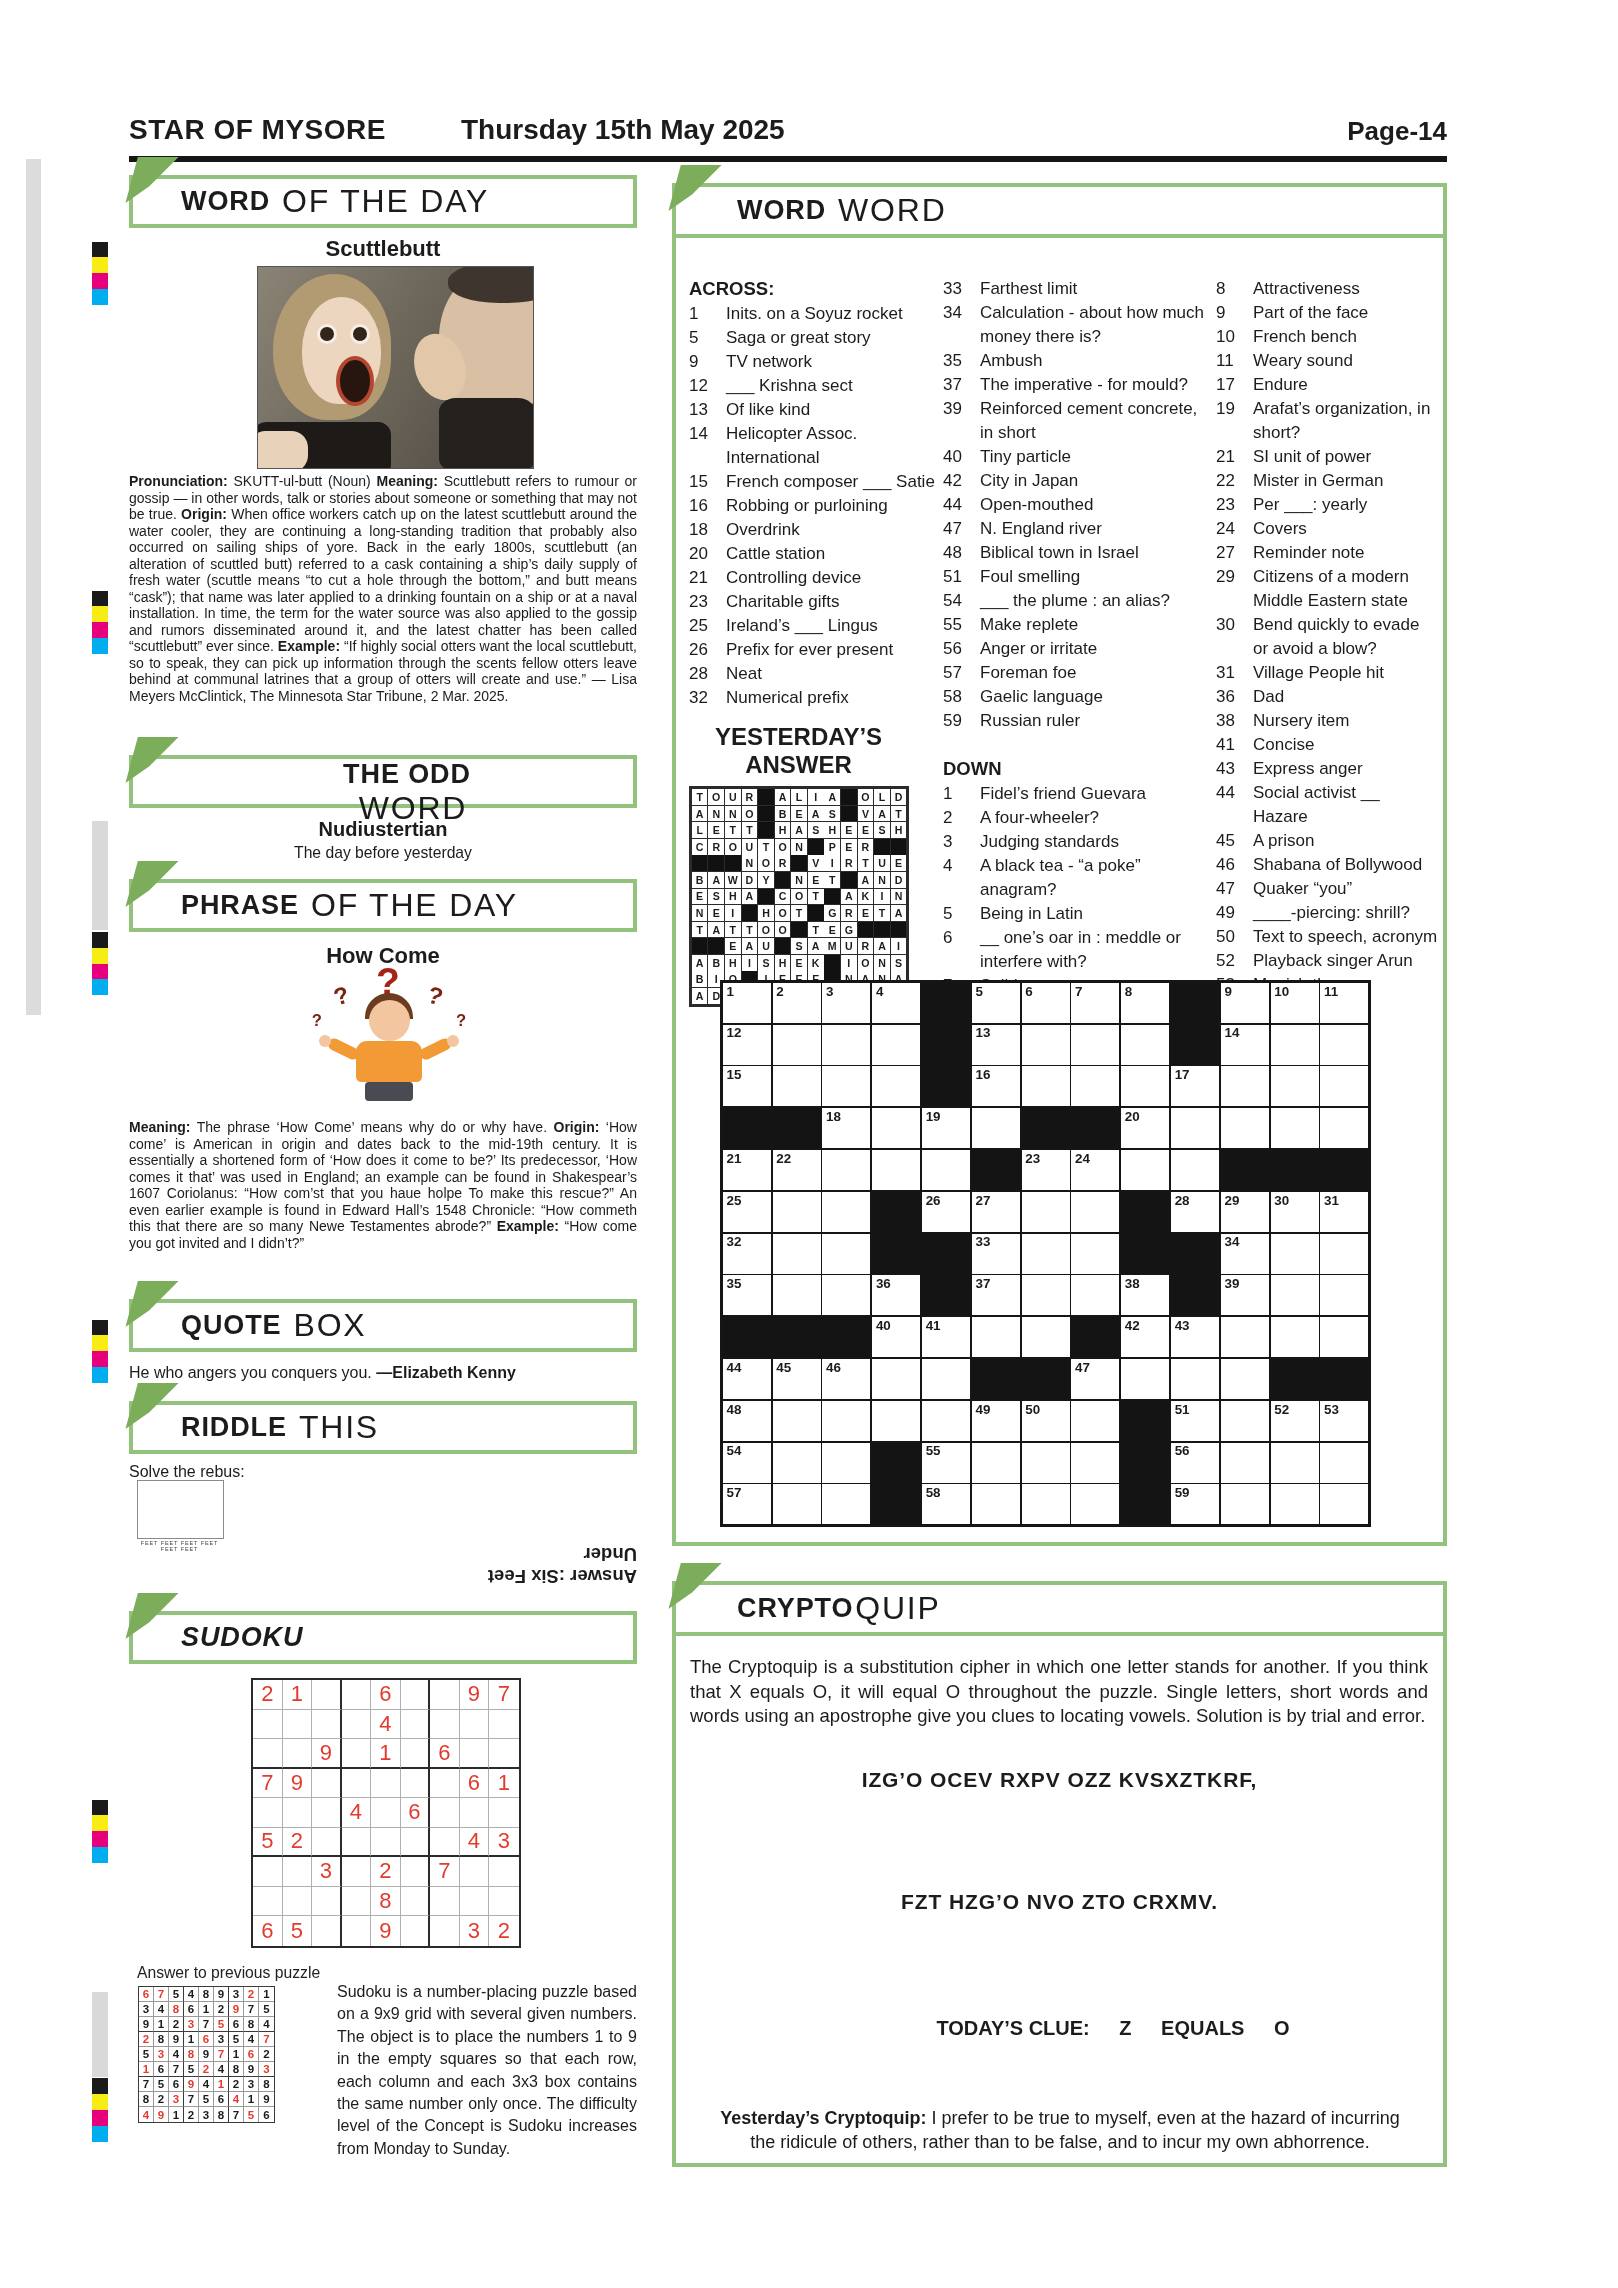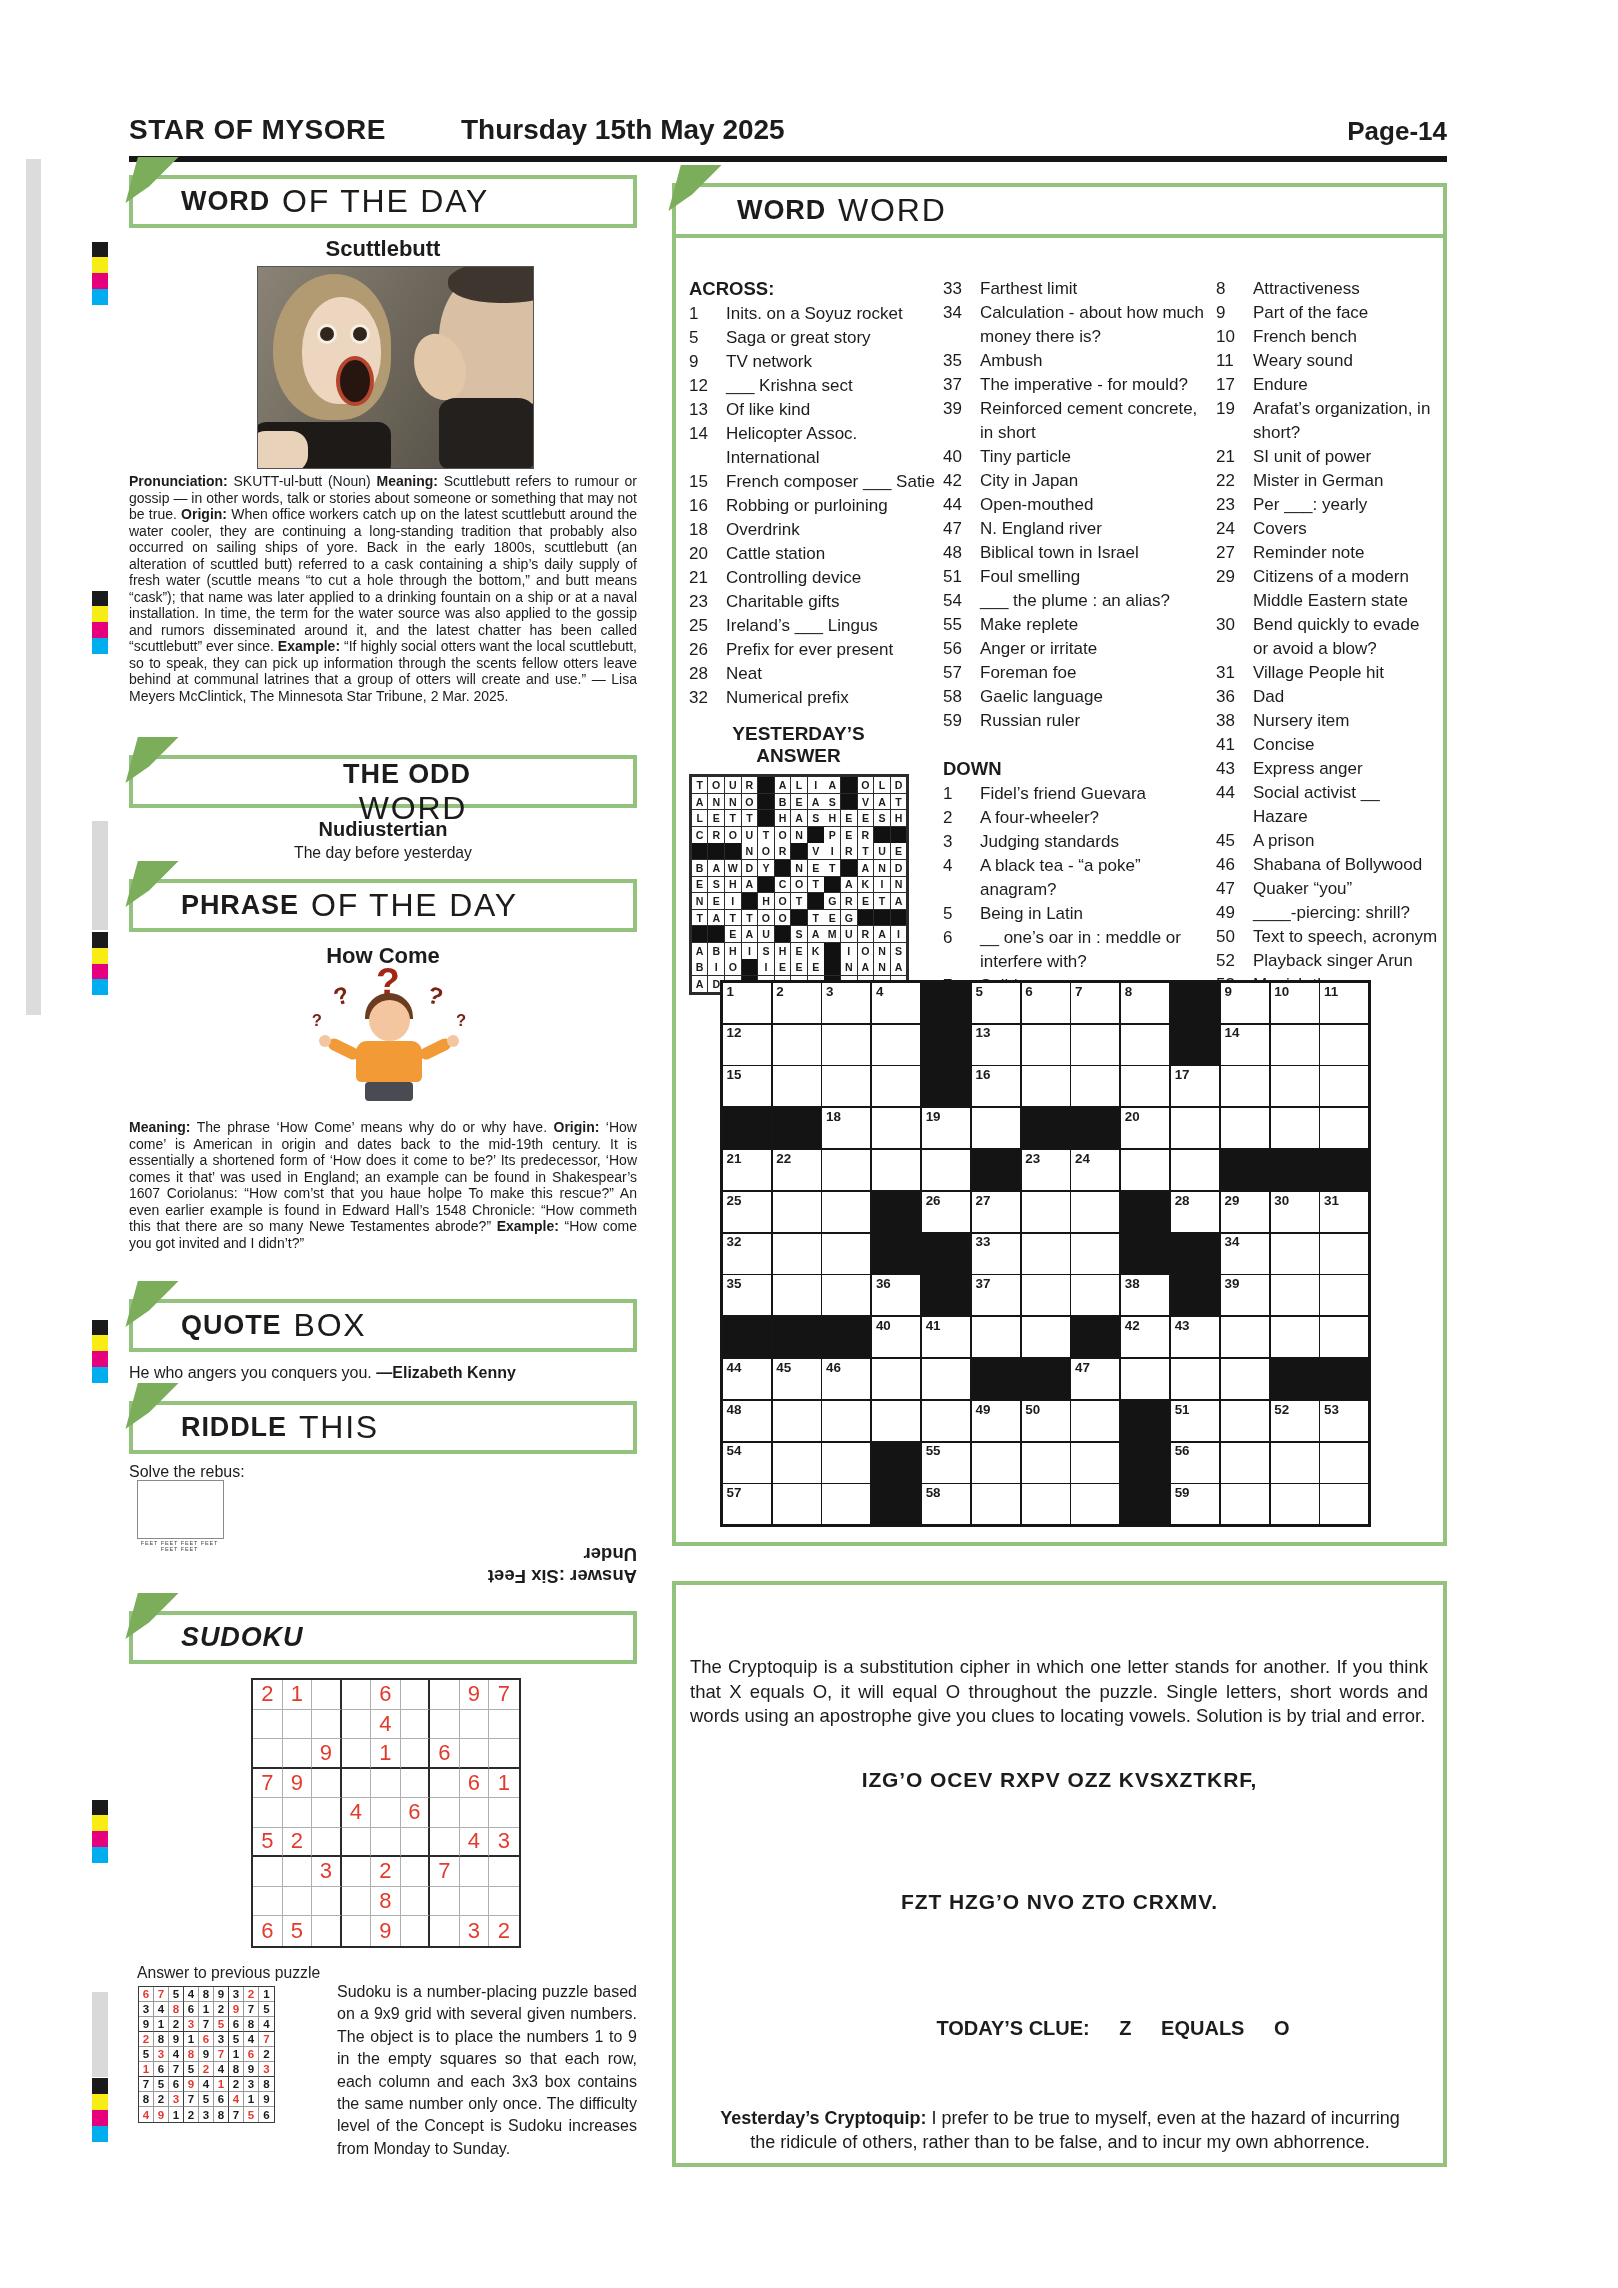--- a/index.html
+++ b/index.html
@@ -78,21 +78,21 @@
   .acell.br{border-right:1.8px solid #3a3a3a;}
   .acell.bb{border-bottom:1.8px solid #3a3a3a;}
   .acell.lastc{border-right:none;}
   .acell.lastr{border-bottom:none;}
   .sudCaption{font-size:15.7px;color:#222;}
   .sudDesc{font-size:16px;line-height:22.4px;text-align:justify;}
   
   .clcol .cl-label{font-weight:700;font-size:18.5px;line-height:24px;margin-bottom:0.9px;}
   .clue{display:grid;grid-template-columns:37px 1fr;font-size:17px;line-height:24px;}
   .spacer26{height:24px;}
-  .ya-title{font-weight:700;font-size:19px;text-align:center;width:219px;margin:13px 0 7.4px 0;}
+  .ya-title{font-weight:700;font-size:24px;text-align:center;width:219px;margin:13px 0 7.4px 0;}
   .ygrid{display:grid;grid-template-columns:repeat(13,15.7px);grid-auto-rows:15.7px;gap:0.9px;background:#2b2b2b;
          padding:1.8px;border:0.9px solid #2b2b2b;width:max-content;}
   .ycell{background:#fff;display:flex;align-items:center;justify-content:center;font-size:10.6px;font-weight:700;}
   .ycell.blk{background:#111;}
   .xgrid{display:grid;grid-template-columns:repeat(13,48px);grid-auto-rows:40px;gap:1.8px;background:#151515;
          padding:1.8px;border:0.9px solid #151515;width:max-content;}
   .xcell{background:#fff;position:relative;}
   .xcell.blk{background:#141414;}
   .xnum{position:absolute;left:3.7px;top:0.9px;font-size:13.4px;font-weight:600;}
   
@@ -1138,20 +1138,27 @@
       <div class="xcell blk"></div>
       <div class="xcell">
         <span class="xnum">59</span>
       </div>
       <div class="xcell"></div>
       <div class="xcell"></div>
       <div class="xcell"></div>
     </div>
 
   <div class="abs bigbox" style="left:672px;top:1581px;width:775px;height:586px;"></div>
+  <div class="abs strip" style="left:672px;top:1581px;width:775px;height:55px;padding-left:61px;">
+    <svg class="flag" viewBox="0 0 60 52">
+        <polygon points="0,52 14,0 60,0 27,33"></polygon>
+      </svg>
+    <span class="tb">CRYPTO</span>
+    <span class="tl" style="margin-left:1.8px;">QUIP</span>
+  </div>
   <div class="abs cqIntro" style="left:690px;top:1655px;width:738px;">The Cryptoquip is a substitution cipher in which one letter stands for another.  If you think that X equals O, it will equal O throughout the puzzle.  Single letters, short words and words using an apostrophe give you clues to locating vowels. Solution is by trial and error.</div>
   <div class="abs cqLine" style="left:672px;top:1768px;">IZG’O OCEV RXPV OZZ KVSXZTKRF,</div>
   <div class="abs cqLine" style="left:672px;top:1890px;">FZT HZG’O NVO ZTO CRXMV.</div>
   <div class="abs cqClue" style="left:672px;top:2017px;">
     <span>TODAY’S CLUE:</span>
     <span class="eq">Z EQUALS O</span>
   </div>
   <div class="abs cqYest" style="left:711px;top:2106px;width:698px;">
     <b>Yesterday’s Cryptoquip:</b>
     <span>I prefer to be true to myself, even at the hazard of incurring the ridicule of others, rather than to be false, and to incur my own abhorrence.</span>

